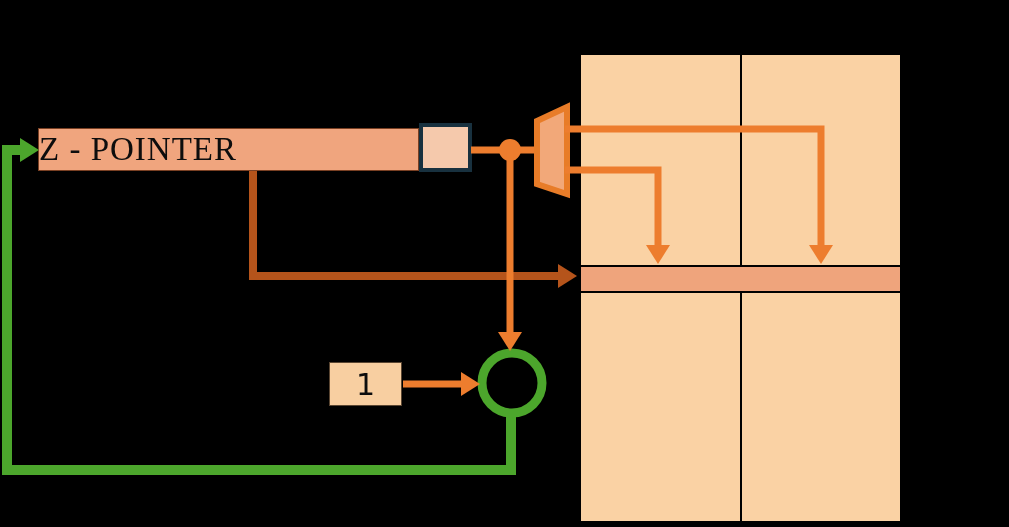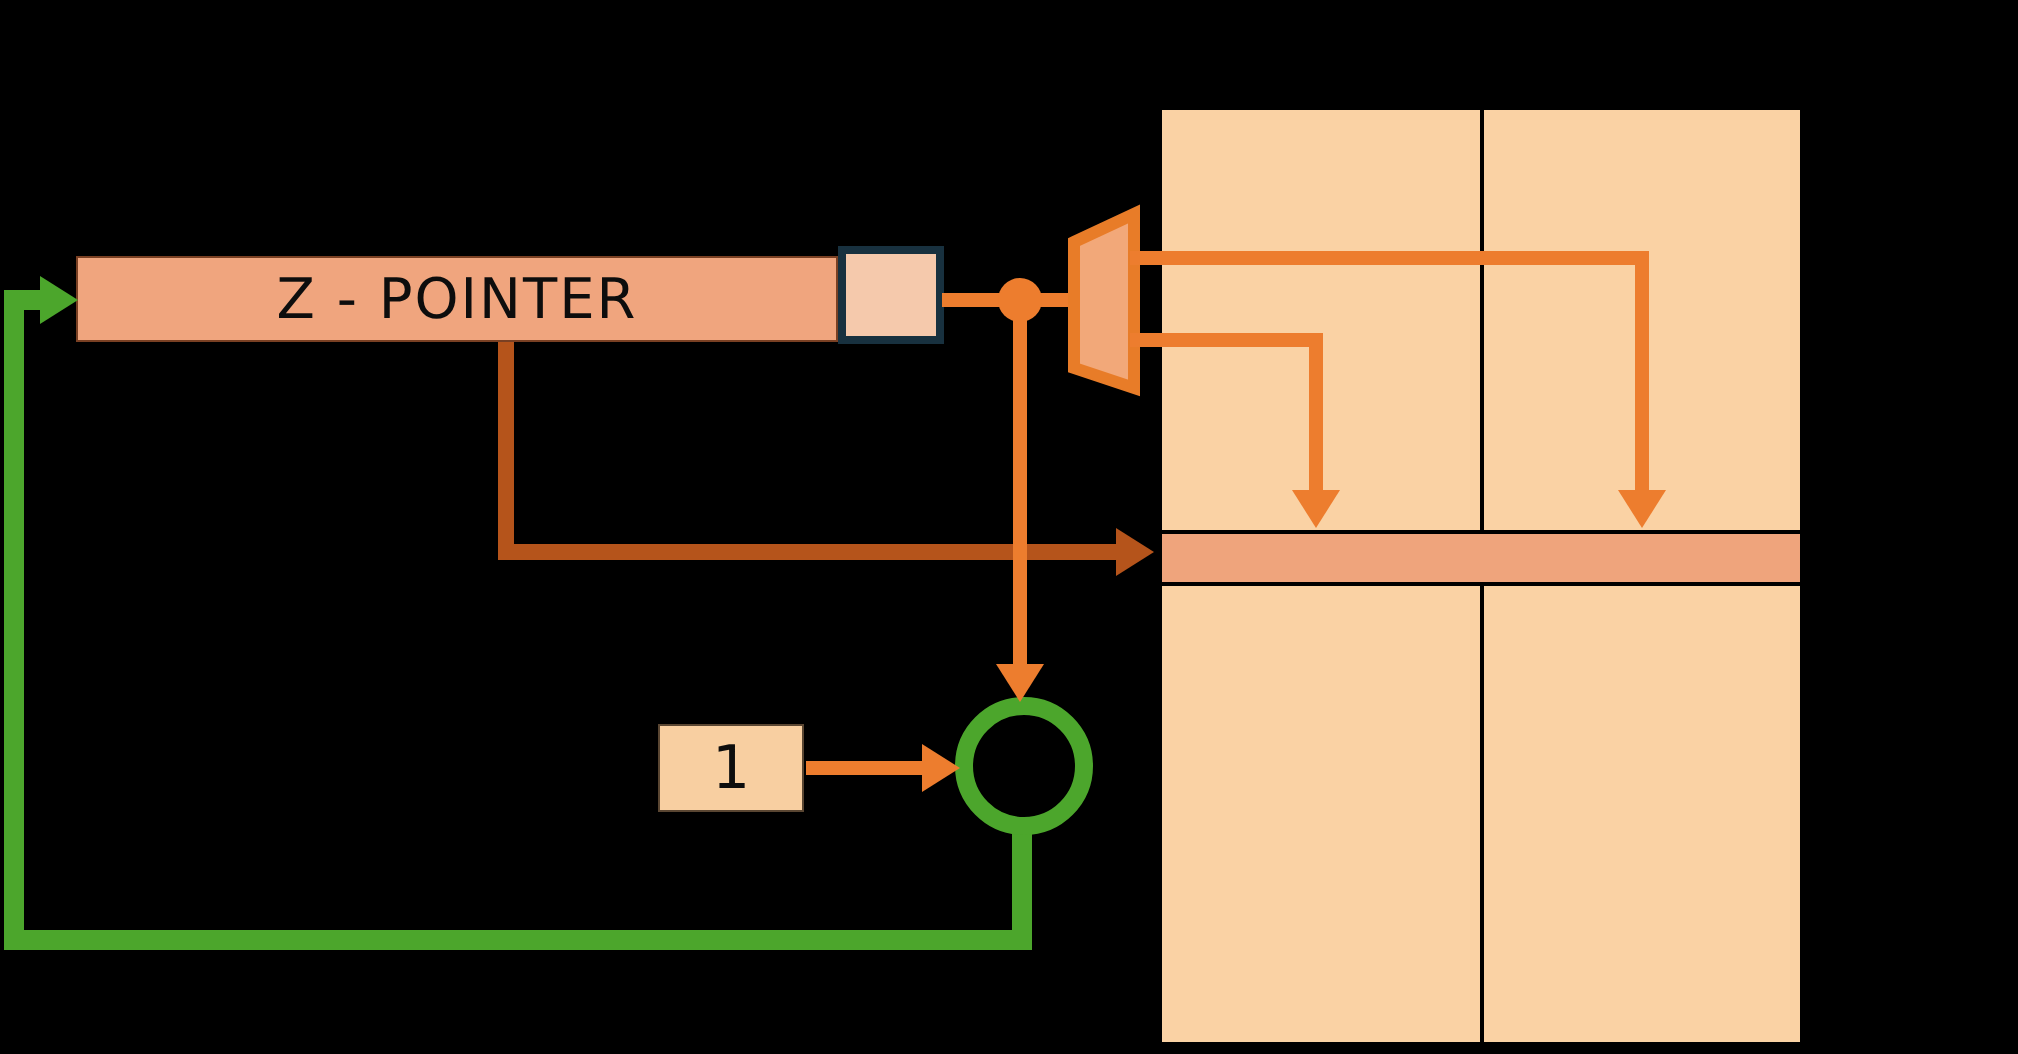--- a/index.html
+++ b/index.html
@@ -5,22 +5,22 @@
   html,body{margin:0;padding:0;background:#000;}
   .canvas{
     position:relative;width:1009px;height:527px;background:#000;overflow:hidden;
     font-family:"DejaVu Sans","Liberation Sans",sans-serif;
   }
   .abs{position:absolute;box-sizing:border-box;}
   .svg-layer{position:absolute;left:0;top:0;width:1009px;height:527px;pointer-events:none;}
   .memory{border:2px solid #000;}
   .mem-divider{position:absolute;top:0;bottom:0;left:calc(50% - 1px);width:2px;}
   .mem-row{position:absolute;left:0;right:0;top:210px;height:24px;border-top:2px solid #000;border-bottom:2px solid #000;}
-  .zbox{border:1px solid #7a4023;display:flex;align-items:center;justify-content:center;
-        font-size:28px;letter-spacing:1px;color:#0d0d0d;}
+  .zbox{border:1px solid #7a4023;display:flex;align-items:center;justify-content:flex-start;
+        font-size:33px;letter-spacing:1px;color:#0d0d0d;font-family:Liberation Serif, serif;}
   .lsb{border:4px solid #18313F;}
   .onebox{border:1px solid #5a4632;display:flex;align-items:center;justify-content:center;
         font-size:30px;color:#0d0d0d;}
 </style>
 </head>
 <body>
 
 <div class="canvas">
 
   <div class="abs memory" style="left: 579px; top: 53px; width: 323px; height: 470px; background-color: rgb(250, 210, 164);">

